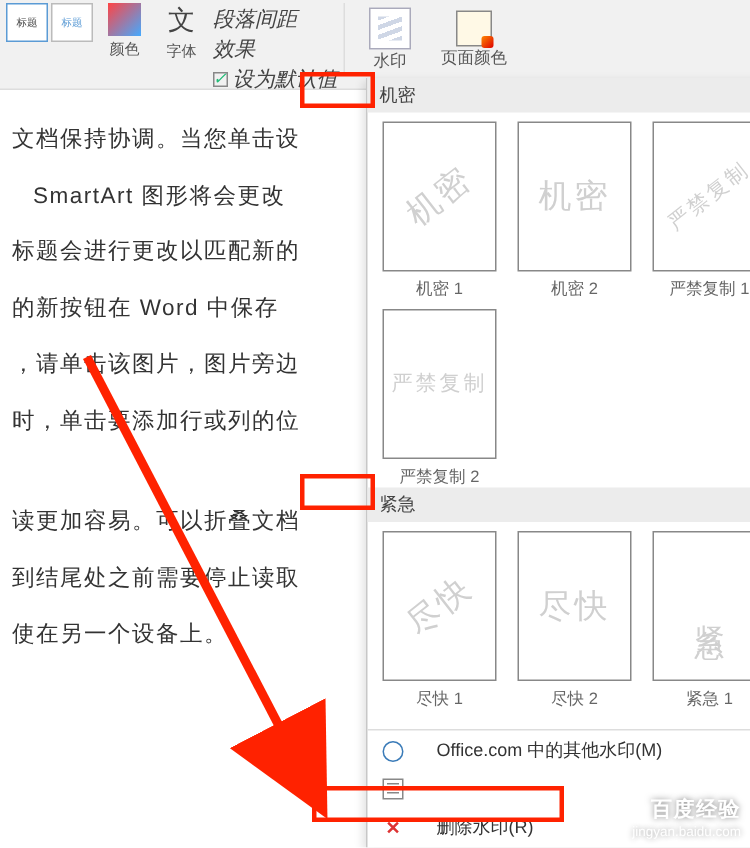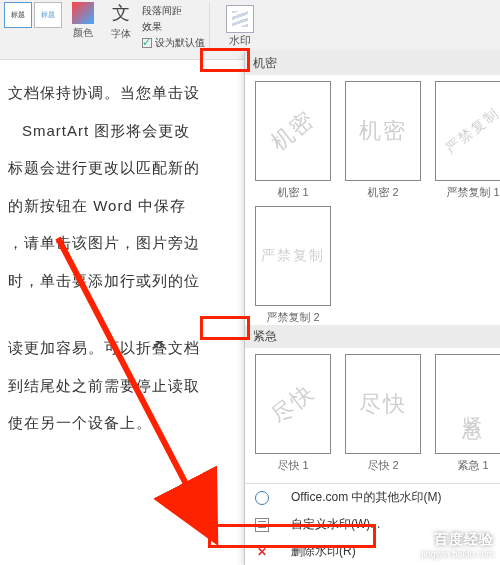--- a/index.html
+++ b/index.html
@@ -30,21 +30,21 @@
     border: 1px solid #bbb;
     font-size: 7px; color:#5b9bd5;
     display:flex; align-items:center; justify-content:center;
   }
   .mini-thumb.sel { border:1px solid #5b9bd5; color:#444; }
   .ribbon-btn {
     display:flex; flex-direction:column; align-items:center; justify-content:center;
     min-width:34px; height:38px; cursor:pointer;
   }
   .ribbon-btn .lbl { font-size:10px; color:#555; margin-top:2px; }
-  .ribbon-text-opts { display:flex; flex-direction:column; font-size:10px; color:#444; gap:2px; padding-top:2px; }
+  .ribbon-text-opts { display:flex; flex-direction:column; font-size:14px; color:#444; gap:2px; padding-top:2px;font-style:italic; }
   .ribbon-text-opts .row { display:flex; align-items:center; gap:3px; }
   .chk { width:10px; height:10px; border:1px solid #888; display:inline-block; position:relative; }
   .chk.on::after { content:"✓"; position:absolute; top:-3px; left:-1px; font-size:11px; color:#2b7; }
   .sep { width:1px; height:46px; background:#ddd; }
   .ribbon-big {
     display:flex; flex-direction:column; align-items:center; justify-content:center;
     width:52px; height:48px; cursor:pointer;
   }
   .ribbon-big .lbl { font-size:11px; color:#555; }
   .watermark-ico-main {
@@ -168,20 +168,24 @@
     <div class="row">
         <span class="chk on"></span>
         <span>设为默认值</span>
       </div>
   </div>
   <div class="sep"></div>
   <div class="ribbon-big">
     <span class="watermark-ico-main"></span>
     <span class="lbl">水印</span>
   </div>
+  <div class="ribbon-big">
+    <span class="pgcolor-ico"></span>
+    <span class="lbl">页面颜色</span>
+  </div>
 </div>
 
 <div class="doc-area">
   <div class="doc-line">文档保持协调。当您单击设</div>
   <div class="doc-line" style="padding-left:14px;">SmartArt 图形将会更改</div>
   <div class="doc-line">标题会进行更改以匹配新的</div>
   <div class="doc-line">的新按钮在 Word 中保存</div>
   <div class="doc-line">，请单击该图片，图片旁边</div>
   <div class="doc-line">时，单击要添加行或列的位</div>
   <div class="doc-line extra-gap">读更加容易。可以折叠文档</div>
@@ -247,21 +251,20 @@
 
   <div class="spacer-grow"></div>
 
   <div class="panel-footer">
     <div class="footer-item">
       <span class="fi-ico globe"></span>
       <span>Office.com 中的其他水印(M)</span>
     </div>
     <div class="footer-item">
       <span class="fi-ico doc"></span>
-      <span>自定义水印(W)...</span>
     </div>
     <div class="footer-item">
       <span class="fi-ico del">✕</span>
       <span>删除水印(R)</span>
     </div>
   </div>
 </div>
 
 <div class="hl hl1"></div>
 <div class="hl hl2"></div>

